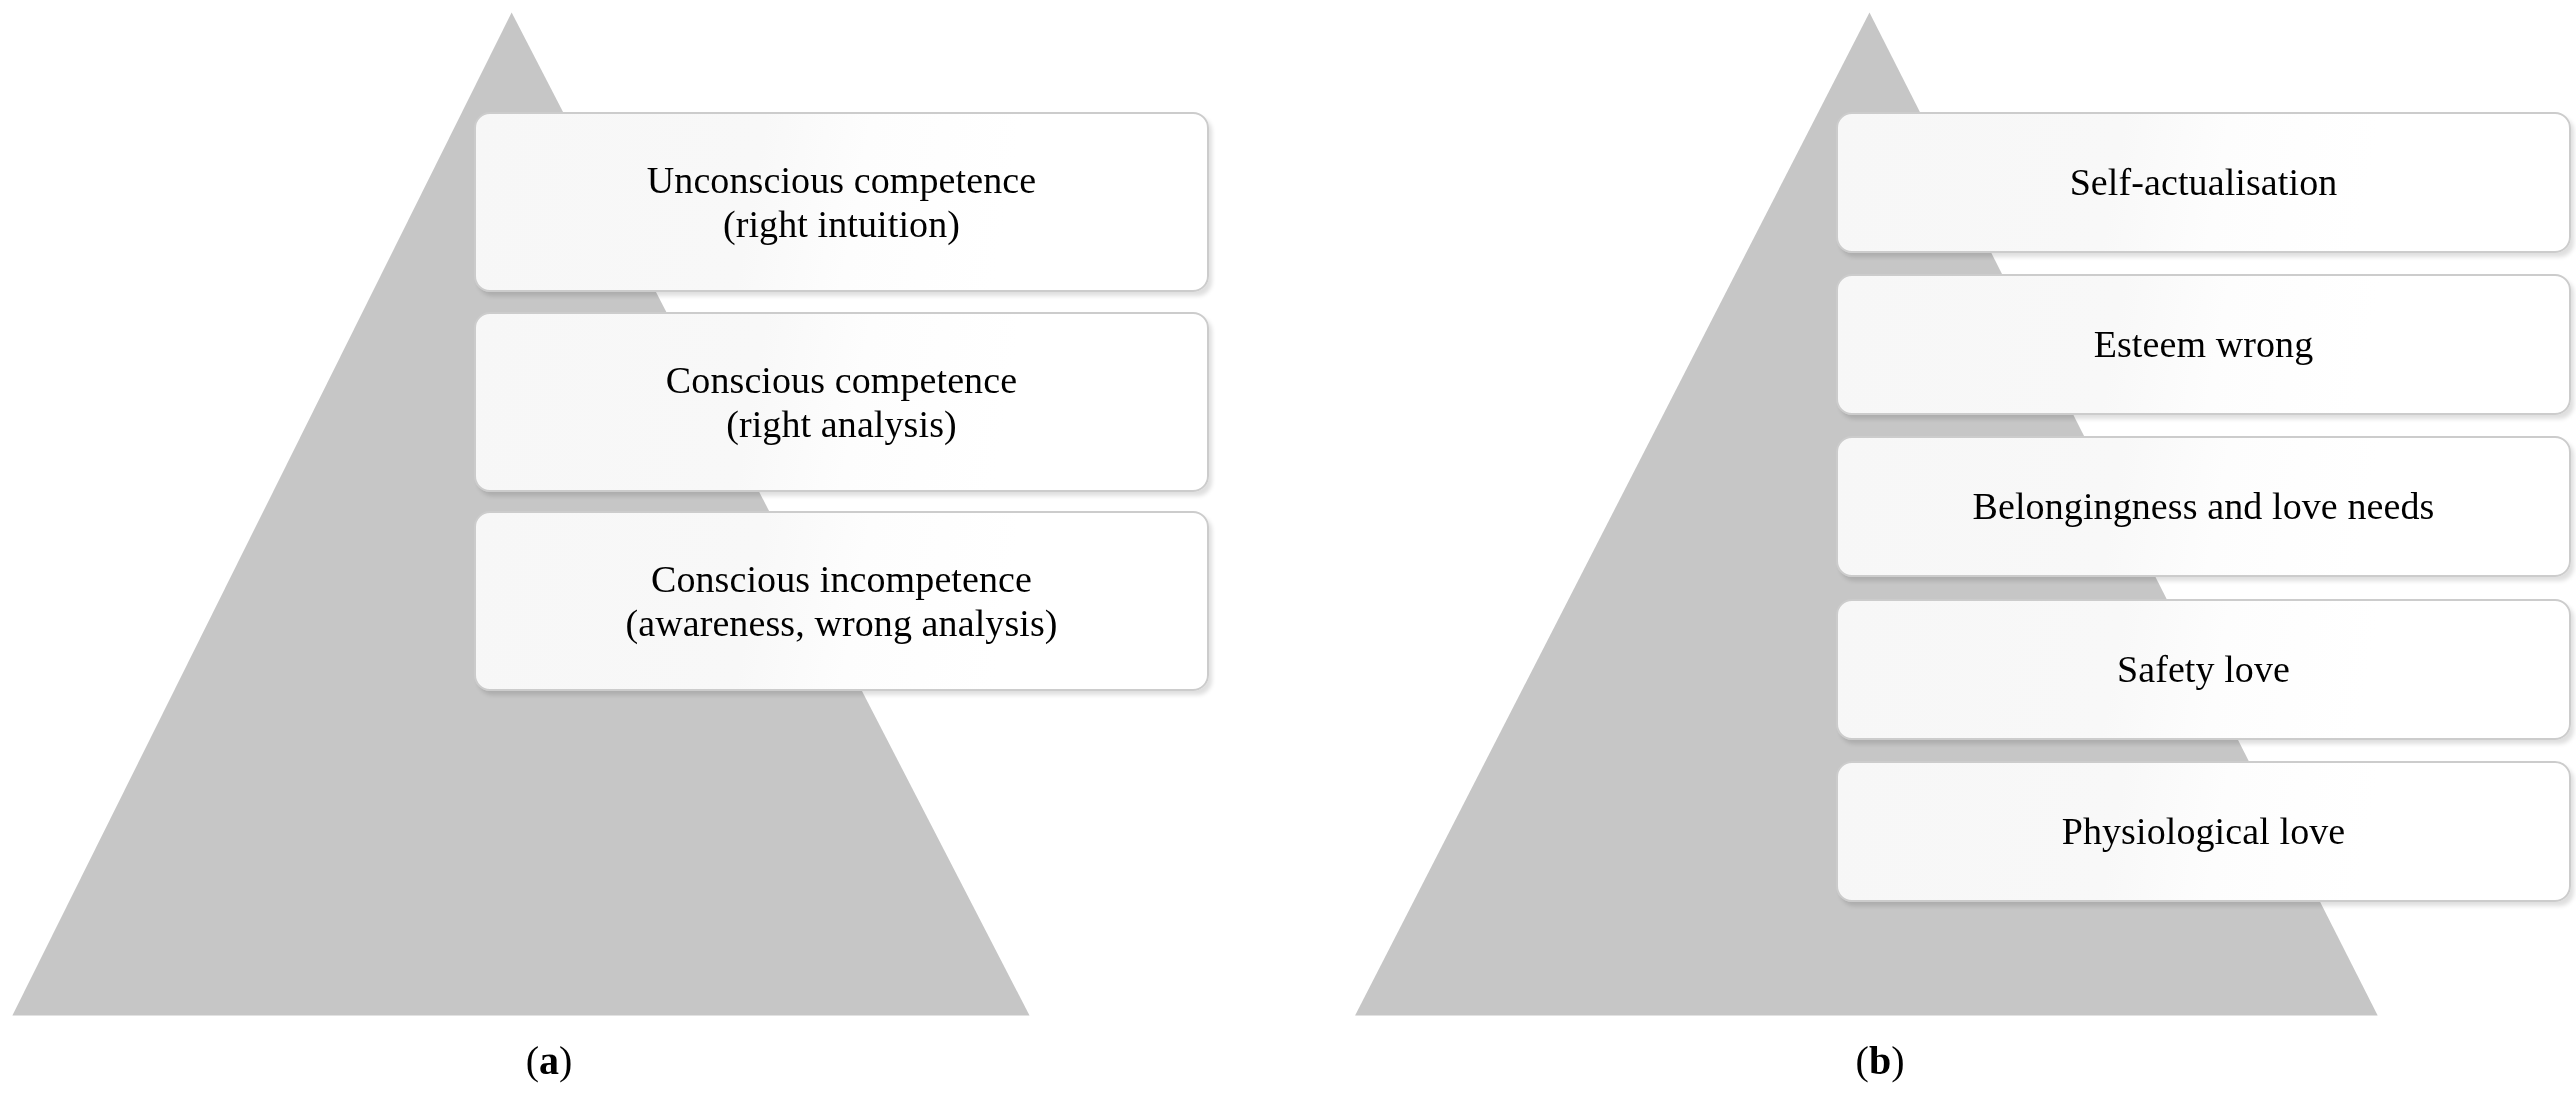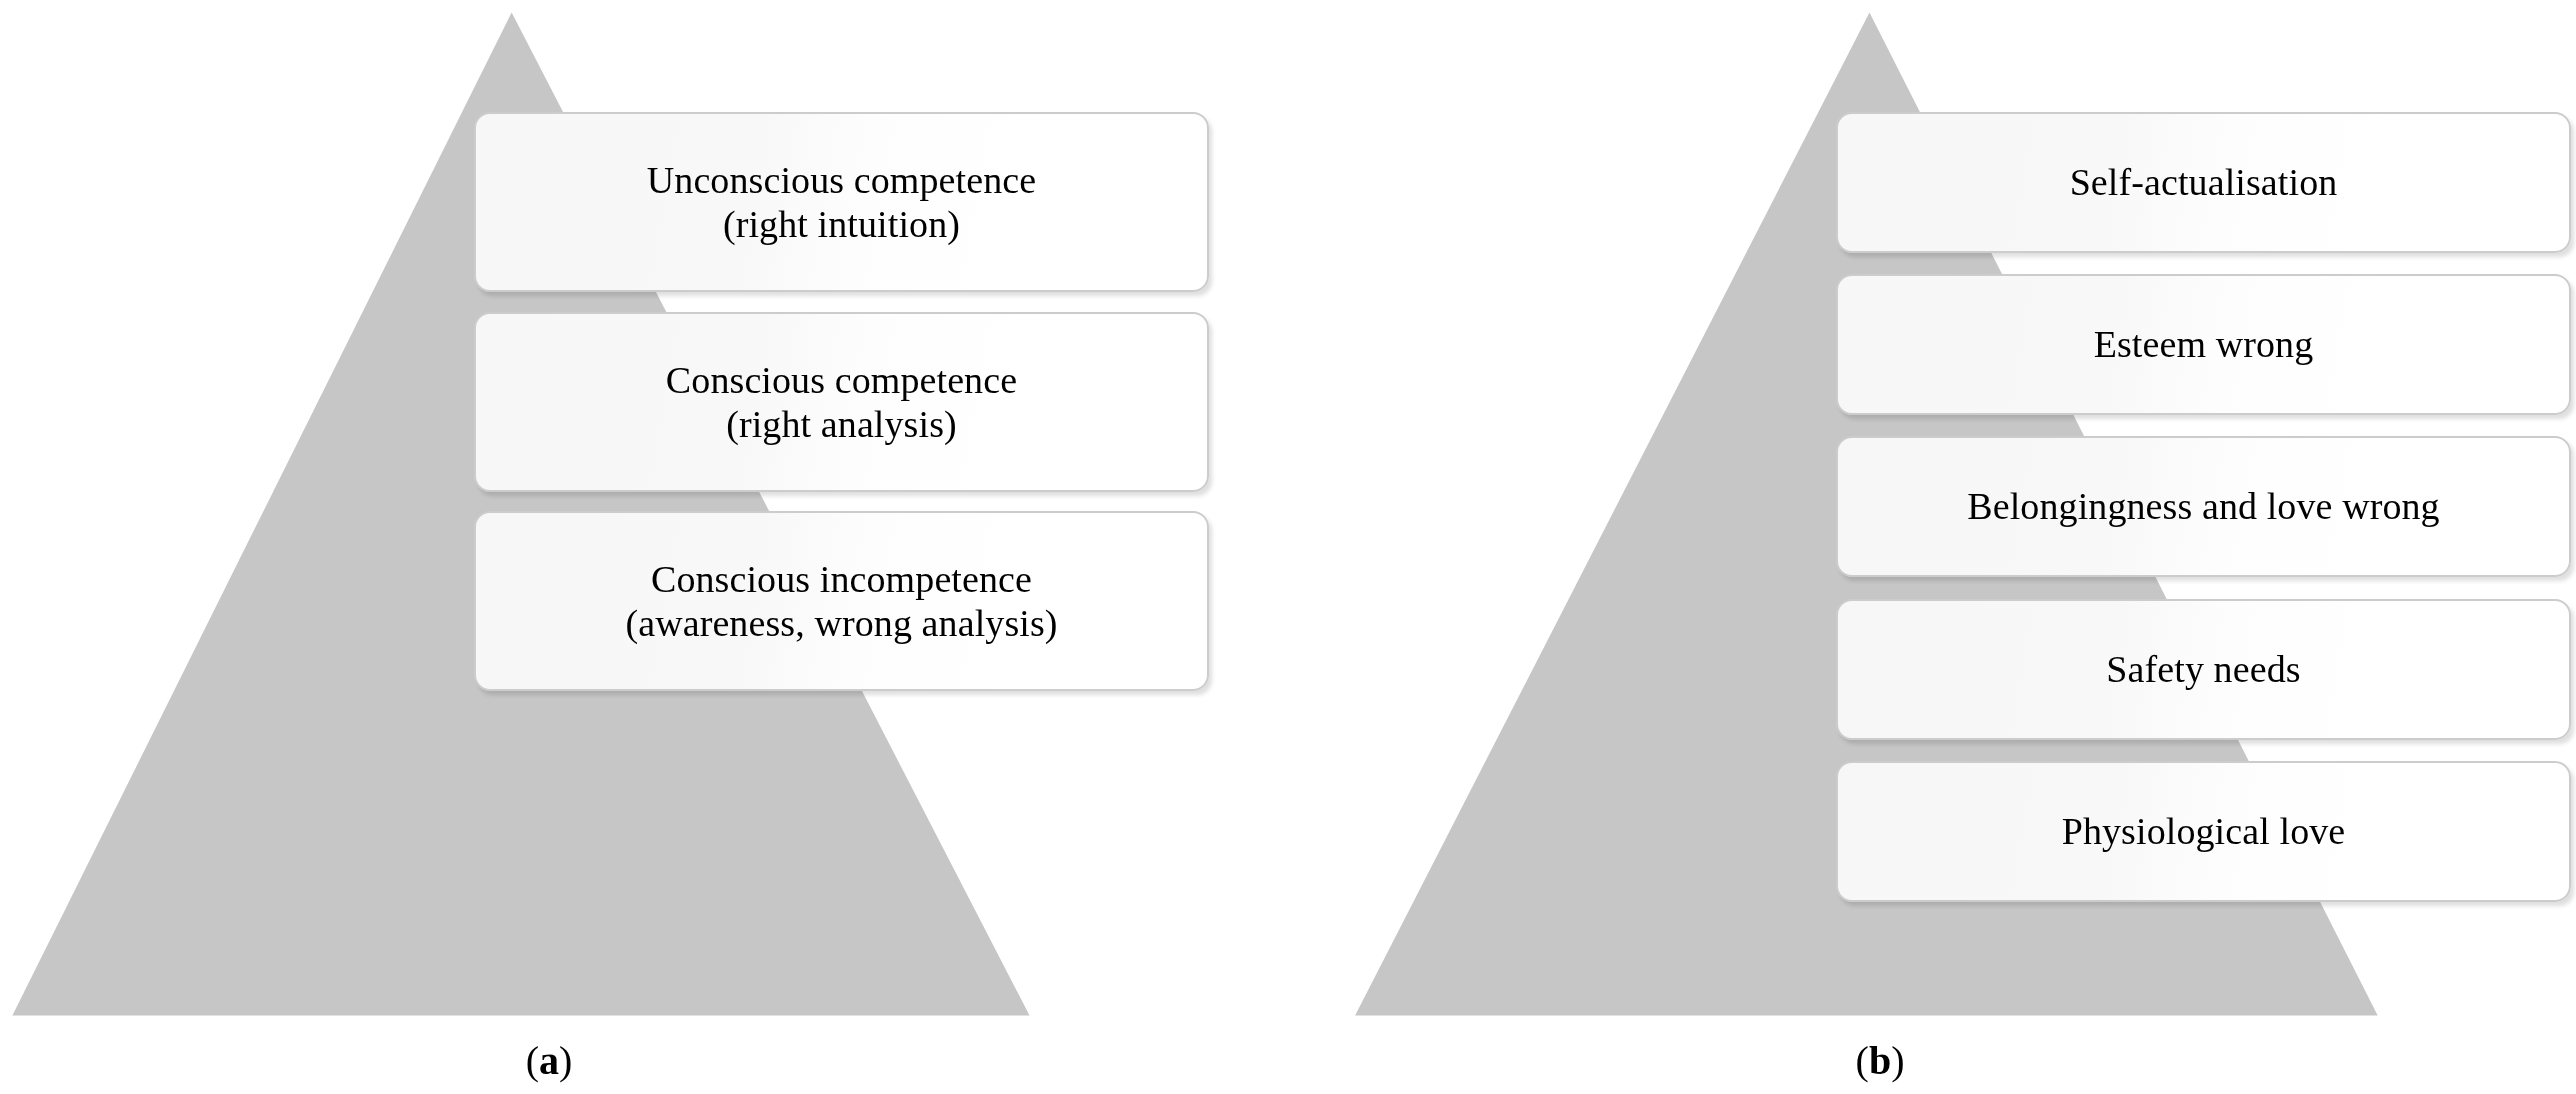--- a/index.html
+++ b/index.html
@@ -128,24 +128,24 @@
     </svg>
 
     <div class="tier-stack">
       <div class="tier t0">
         <span class="tier-label">Self-actualisation</span>
       </div>
       <div class="tier t1">
         <span class="tier-label">Esteem wrong</span>
       </div>
       <div class="tier t2">
-        <span class="tier-label">Belongingness and love wrong</span>
+        <span class="tier-label">Belongingness and love needs</span>
       </div>
       <div class="tier t3">
-        <span class="tier-label">Safety needs</span>
+        <span class="tier-label">Safety love</span>
       </div>
       <div class="tier t4">
         <span class="tier-label">Physiological love</span>
       </div>
     </div>
 
     <div class="caption"><span>(</span><b>b</b><span>)</span></div>
   </div>
 
 </div>

